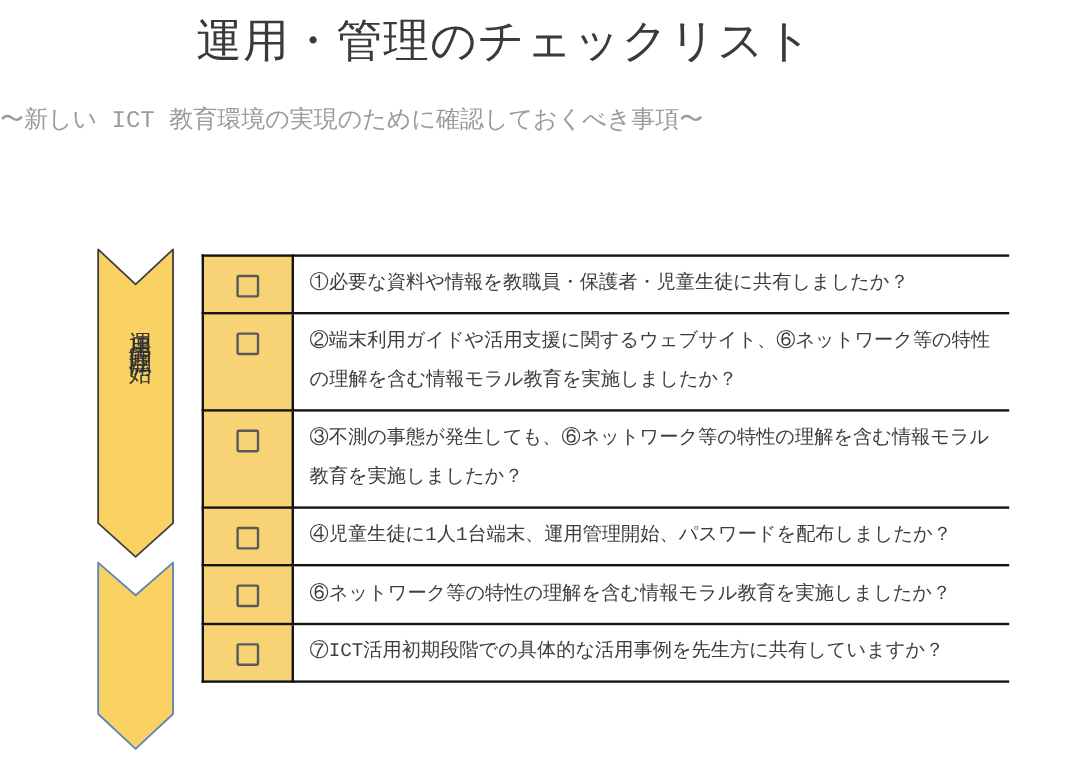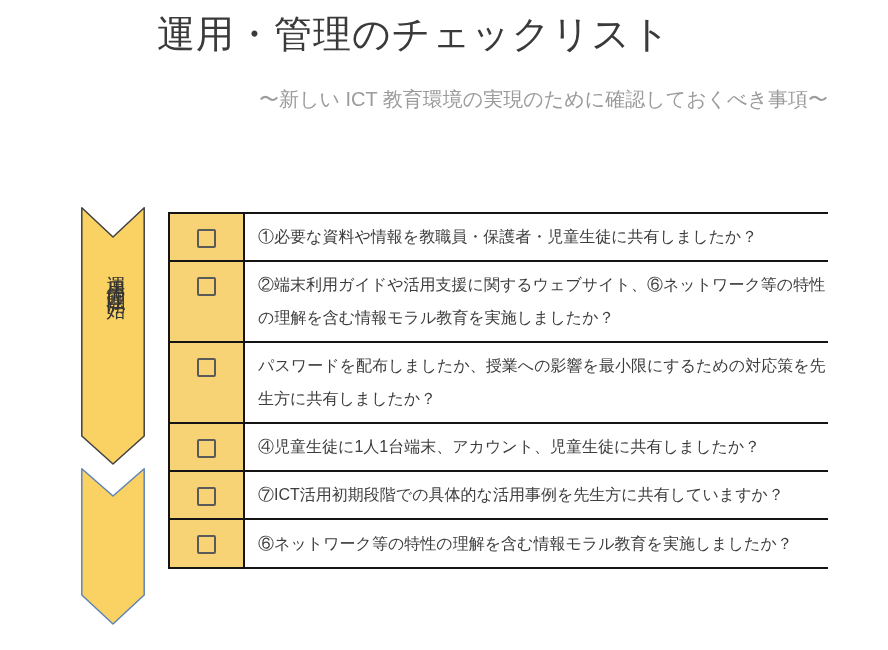--- a/index.html
+++ b/index.html
@@ -2,35 +2,36 @@
 <html lang="ja"><head>
 <meta charset="utf-8">
 <style>
   html, body { margin: 0; padding: 0; background: #ffffff; }
   .canvas {
     position: relative;
     width: 828px;
     height: 650px;
     background: #ffffff;
     overflow: hidden;
-    font-family: Liberation Sans, sans-serif;
+    font-family: Liberation Mono, monospace;
+    padding-left: 13px;
   }
   .title {
     position: absolute;
     top: 9px; left: 0; right: 0;
     text-align: center;
     font-size: 38px;
     font-weight: 500;
     letter-spacing: 1px;
     color: #3a3a3a;
   }
   .subtitle {
     position: absolute;
     top: 86px; left: 0; right: 0;
-    text-align: right;
+    text-align: left;
     font-size: 20px;
     font-weight: 400;
     color: #9b9b9b;
   }
   .ribbon-svg { position: absolute; overflow: visible; }
   .ribbon-top    { left: 81px; top: 207px; }
   .ribbon-bottom { left: 81px; top: 468px; }
   .ribbon-label {
     position: absolute;
     left: 103px;
@@ -107,36 +108,36 @@
       <tr style="height:78px">
         <td class="check-cell">
           <div class="checkbox"></div>
         </td>
         <td class="text-cell">②端末利用ガイドや活用支援に関するウェブサイト、⑥ネットワーク等の特性の理解を含む情報モラル教育を実施しましたか？</td>
       </tr>
       <tr style="height:75px">
         <td class="check-cell">
           <div class="checkbox"></div>
         </td>
-        <td class="text-cell">パスワードを配布しましたか、授業への影響を最小限にするための対応策を先生方に共有しましたか？</td>
+        <td class="text-cell">③不測の事態が発生しても、⑥ネットワーク等の特性の理解を含む情報モラル教育を実施しましたか？</td>
       </tr>
       <tr style="height:48px">
         <td class="check-cell">
           <div class="checkbox"></div>
         </td>
-        <td class="text-cell">④児童生徒に1人1台端末、アカウント、児童生徒に共有しましたか？</td>
+        <td class="text-cell">④児童生徒に1人1台端末、運用管理開始、パスワードを配布しましたか？</td>
+      </tr>
+      <tr style="height:49px">
+        <td class="check-cell">
+          <div class="checkbox"></div>
+        </td>
+        <td class="text-cell">⑥ネットワーク等の特性の理解を含む情報モラル教育を実施しましたか？</td>
       </tr>
       <tr style="height:45px">
         <td class="check-cell">
           <div class="checkbox"></div>
         </td>
         <td class="text-cell">⑦ICT活用初期段階での具体的な活用事例を先生方に共有していますか？</td>
       </tr>
-      <tr style="height:49px">
-        <td class="check-cell">
-          <div class="checkbox"></div>
-        </td>
-        <td class="text-cell">⑥ネットワーク等の特性の理解を含む情報モラル教育を実施しましたか？</td>
-      </tr>
     </tbody>
   </table>
 
 </div>
 
 </body></html>

